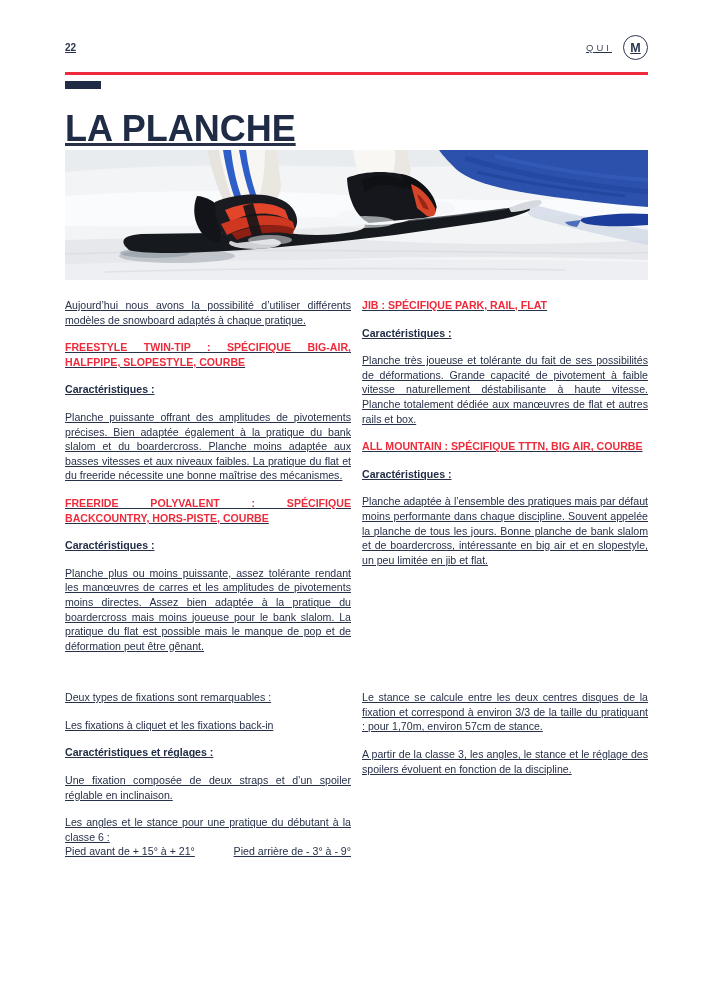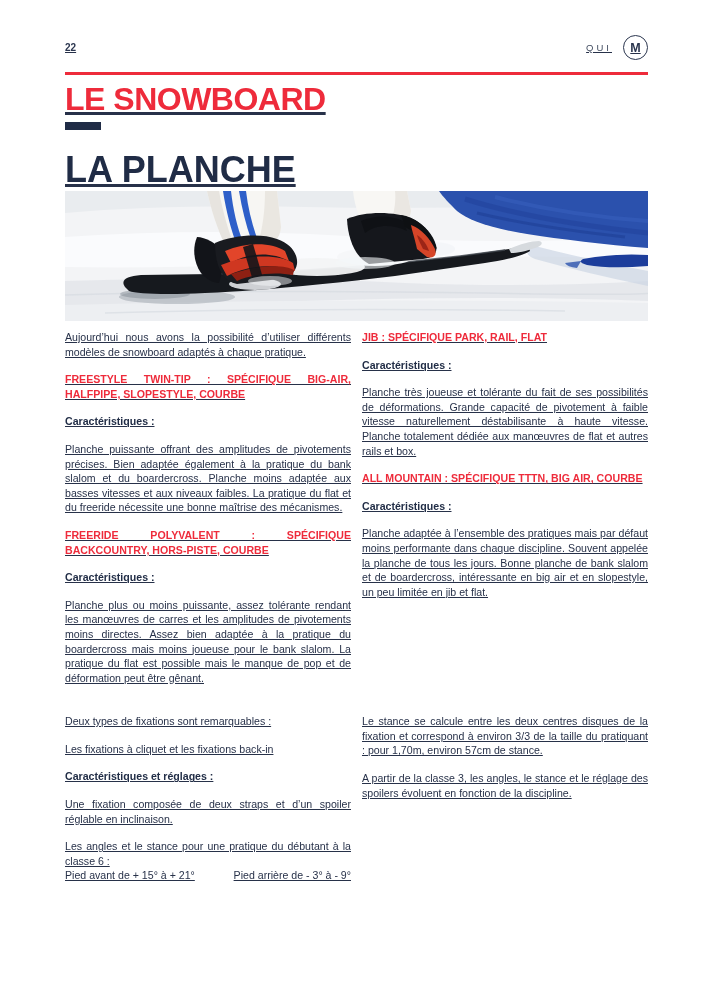--- a/index.html
+++ b/index.html
@@ -25,22 +25,22 @@
   .rule { height:3px; background:var(--red); margin-top:13px; }
   .title { margin:7px 0 0; font-size:32px; line-height:34px; font-weight:bold; color:var(--red); letter-spacing:-0.5px; }
   .navy-bar { width:36px; height:8px; background:var(--navy); margin-top:6px; }
 
   h2 { margin:26px 0 0; font-size:36px; line-height:27px; font-weight:bold; color:var(--navy); letter-spacing:0; }
   h2.fix { margin-top:4px; }
 
   .photo { margin-top:8px; height:130px; }
   .photo svg { display:block; }
 
-  .cols { display:flex; gap:11px; margin-top:9px; }
-  .cols.fix { margin-top:16px; }
+  .cols { display:flex; gap:11px; margin-top:18px; }
+  .cols.fix { margin-top:24px; }
   .col { flex:1; min-width:0; font-size:10.6px; line-height:14.6px; text-align:justify; color:#273149; }
   .col p { margin:0 0 13px; }
   .red-h { color:var(--red); font-weight:bold; }
   .bold { font-weight:bold; color:#222e47; }
   .gap { margin-top:18px; }
   .gap-lg { margin-top:26px; }
   .tight { margin-bottom:0 !important; }
   .feet-row { display:flex; justify-content:space-between; }
 </style>
 </head>
@@ -53,21 +53,20 @@
       <span class="pagenum">22</span>
       <div class="brand">
         <span class="brand-text">QUI</span>
         <span class="logo-circle">
             <span>M</span>
           </span>
       </div>
     </div>
 
     <div class="rule"></div>
-    <div class="title">LE SNOWBOARD</div>
     <div class="navy-bar"></div>
 
     <section>
       <h2>LA PLANCHE</h2>
 
       <div class="photo">
         <svg width="583" height="130" viewBox="0 0 583 130" preserveAspectRatio="none">
 
           <rect width="583" height="130" fill="#f3f4f6"></rect>
           <path d="M0,0 H583 V8 Q420,20 240,16 Q100,13 0,22 Z" fill="#e9ecef"></path>

